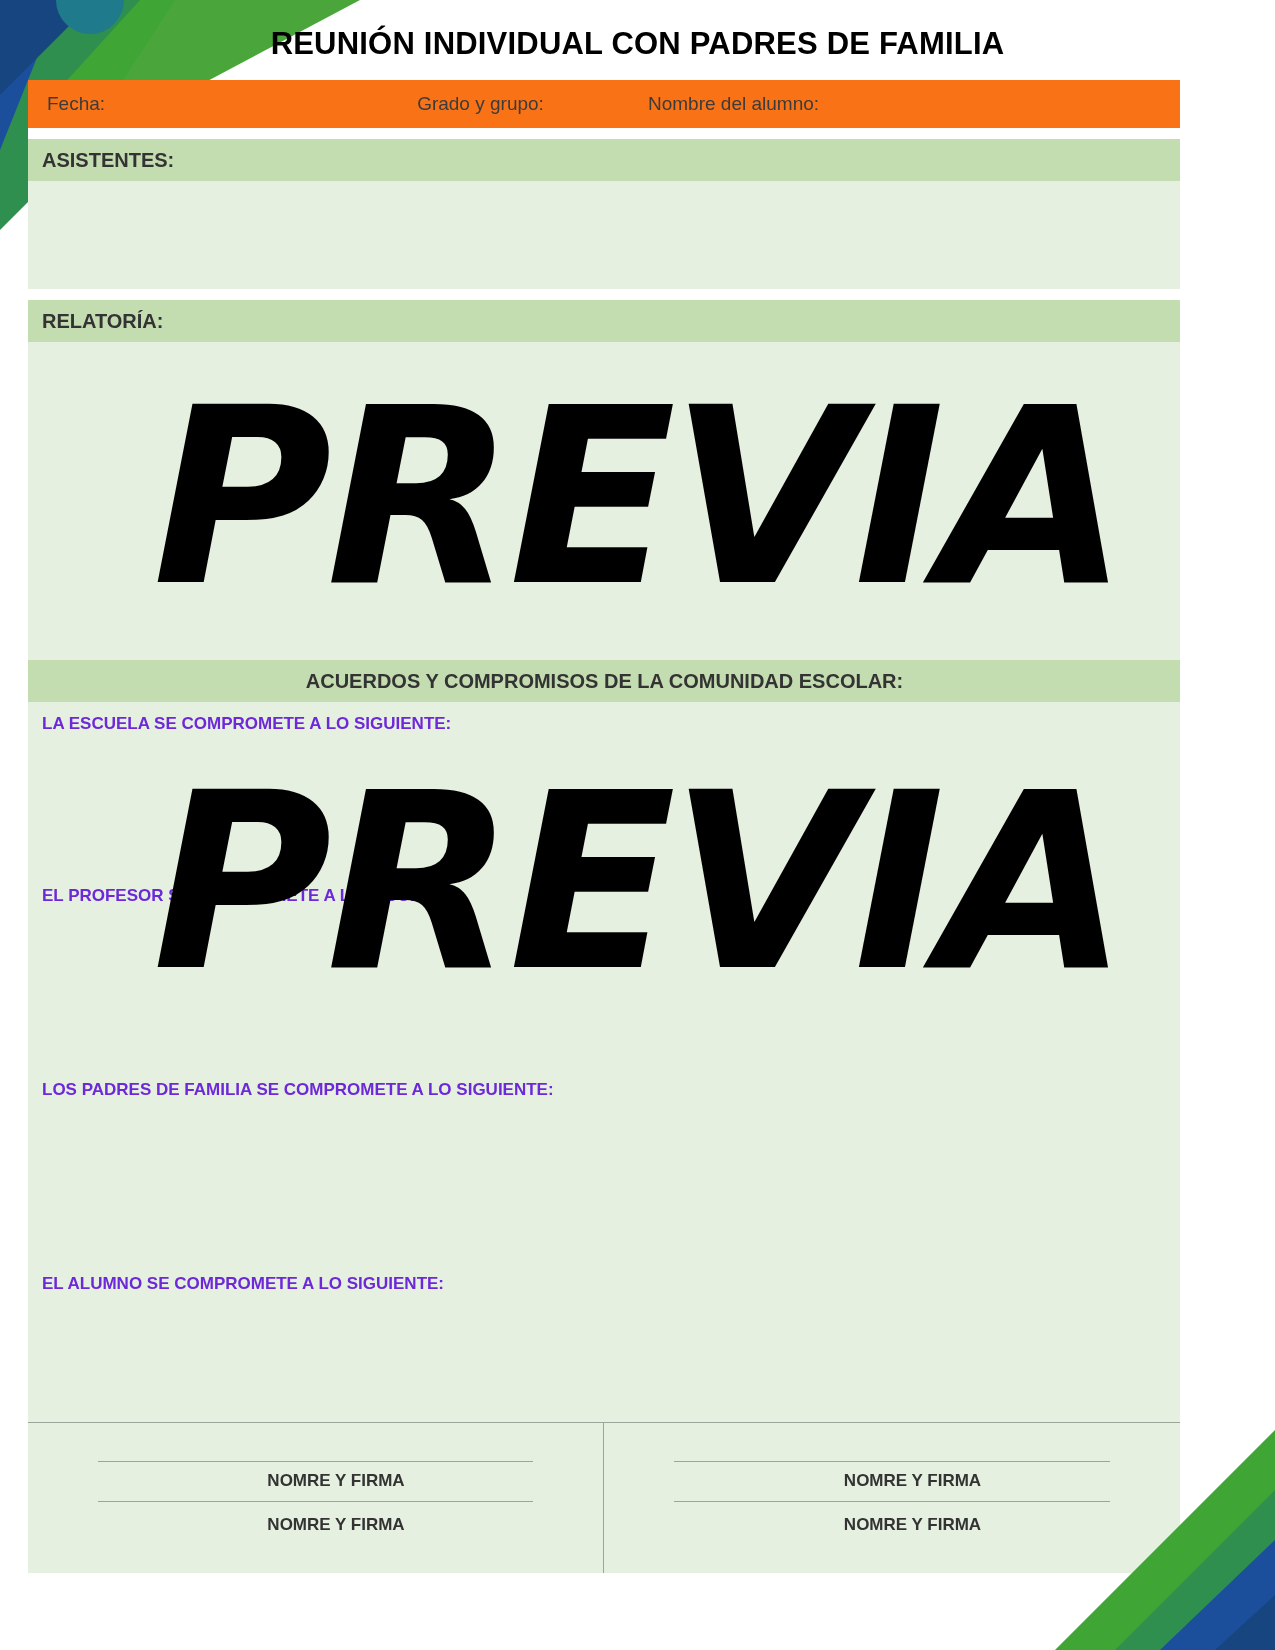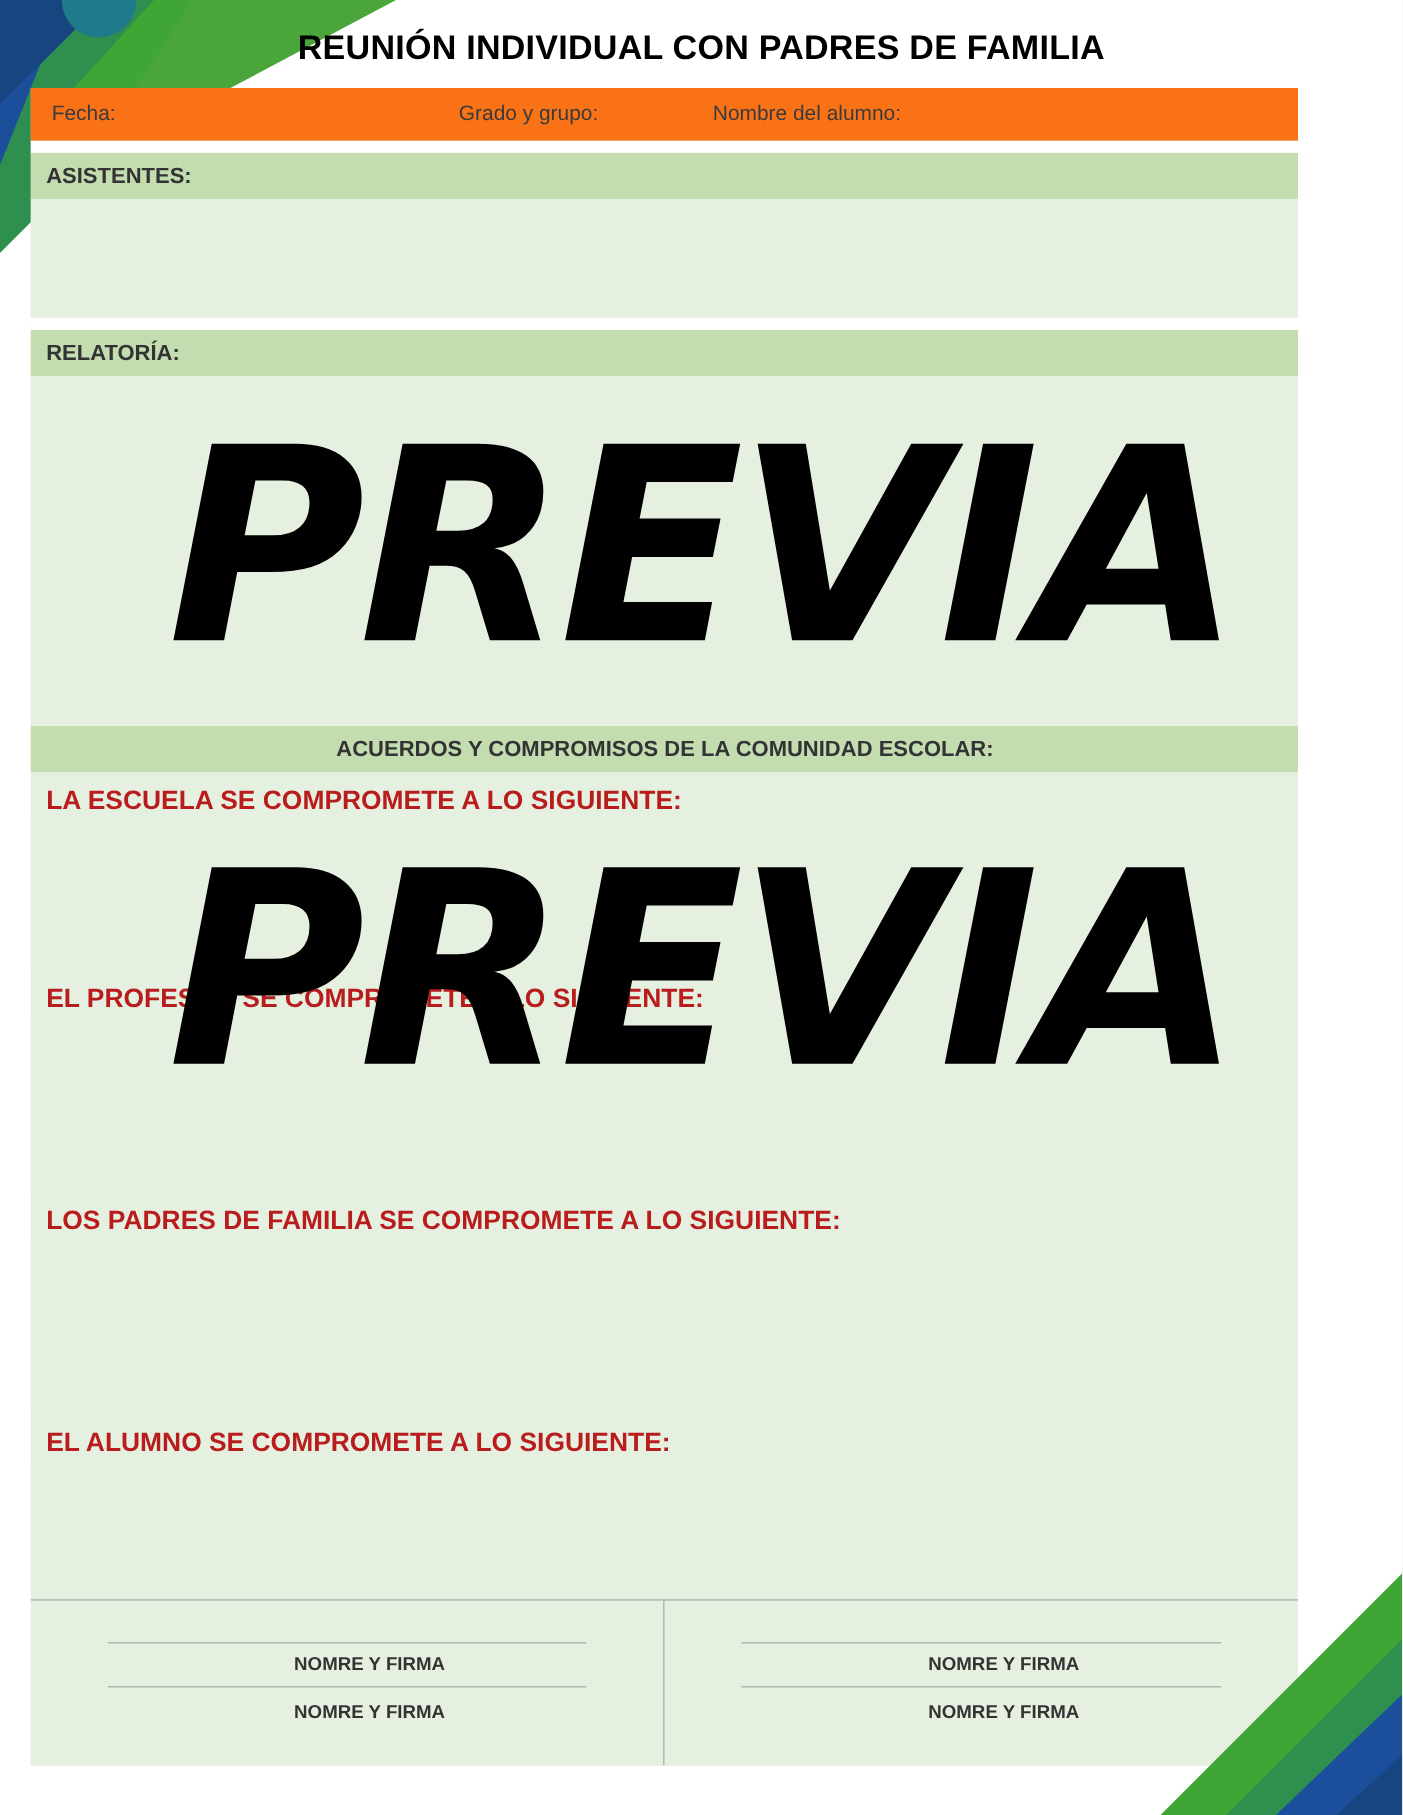--- a/index.html
+++ b/index.html
@@ -98,23 +98,23 @@
     padding-left: 1px;
   }
 
   .block {
     background: #e6f0e0;
   }
   .block.asistentes { height: 108px; }
   .block.relatoria  { height: 318px; }
 
   .sec-label {
-    font-size: 24px;
-    font-weight: bold;
-    color: #b91c1c;
+    font-size: 17px;
+    font-weight: bold;
+    color: #6d28d9;
     padding: 12px 0 0 14px;
   }
   .sec-area { background: #e6f0e0; }
   .sec-area.a1 { height: 140px; }
   .sec-area.a2 { height: 162px; }
   .sec-area.a3 { height: 162px; }
   .sec-area.a4 { height: 128px; }
 
   
   .signatures {

